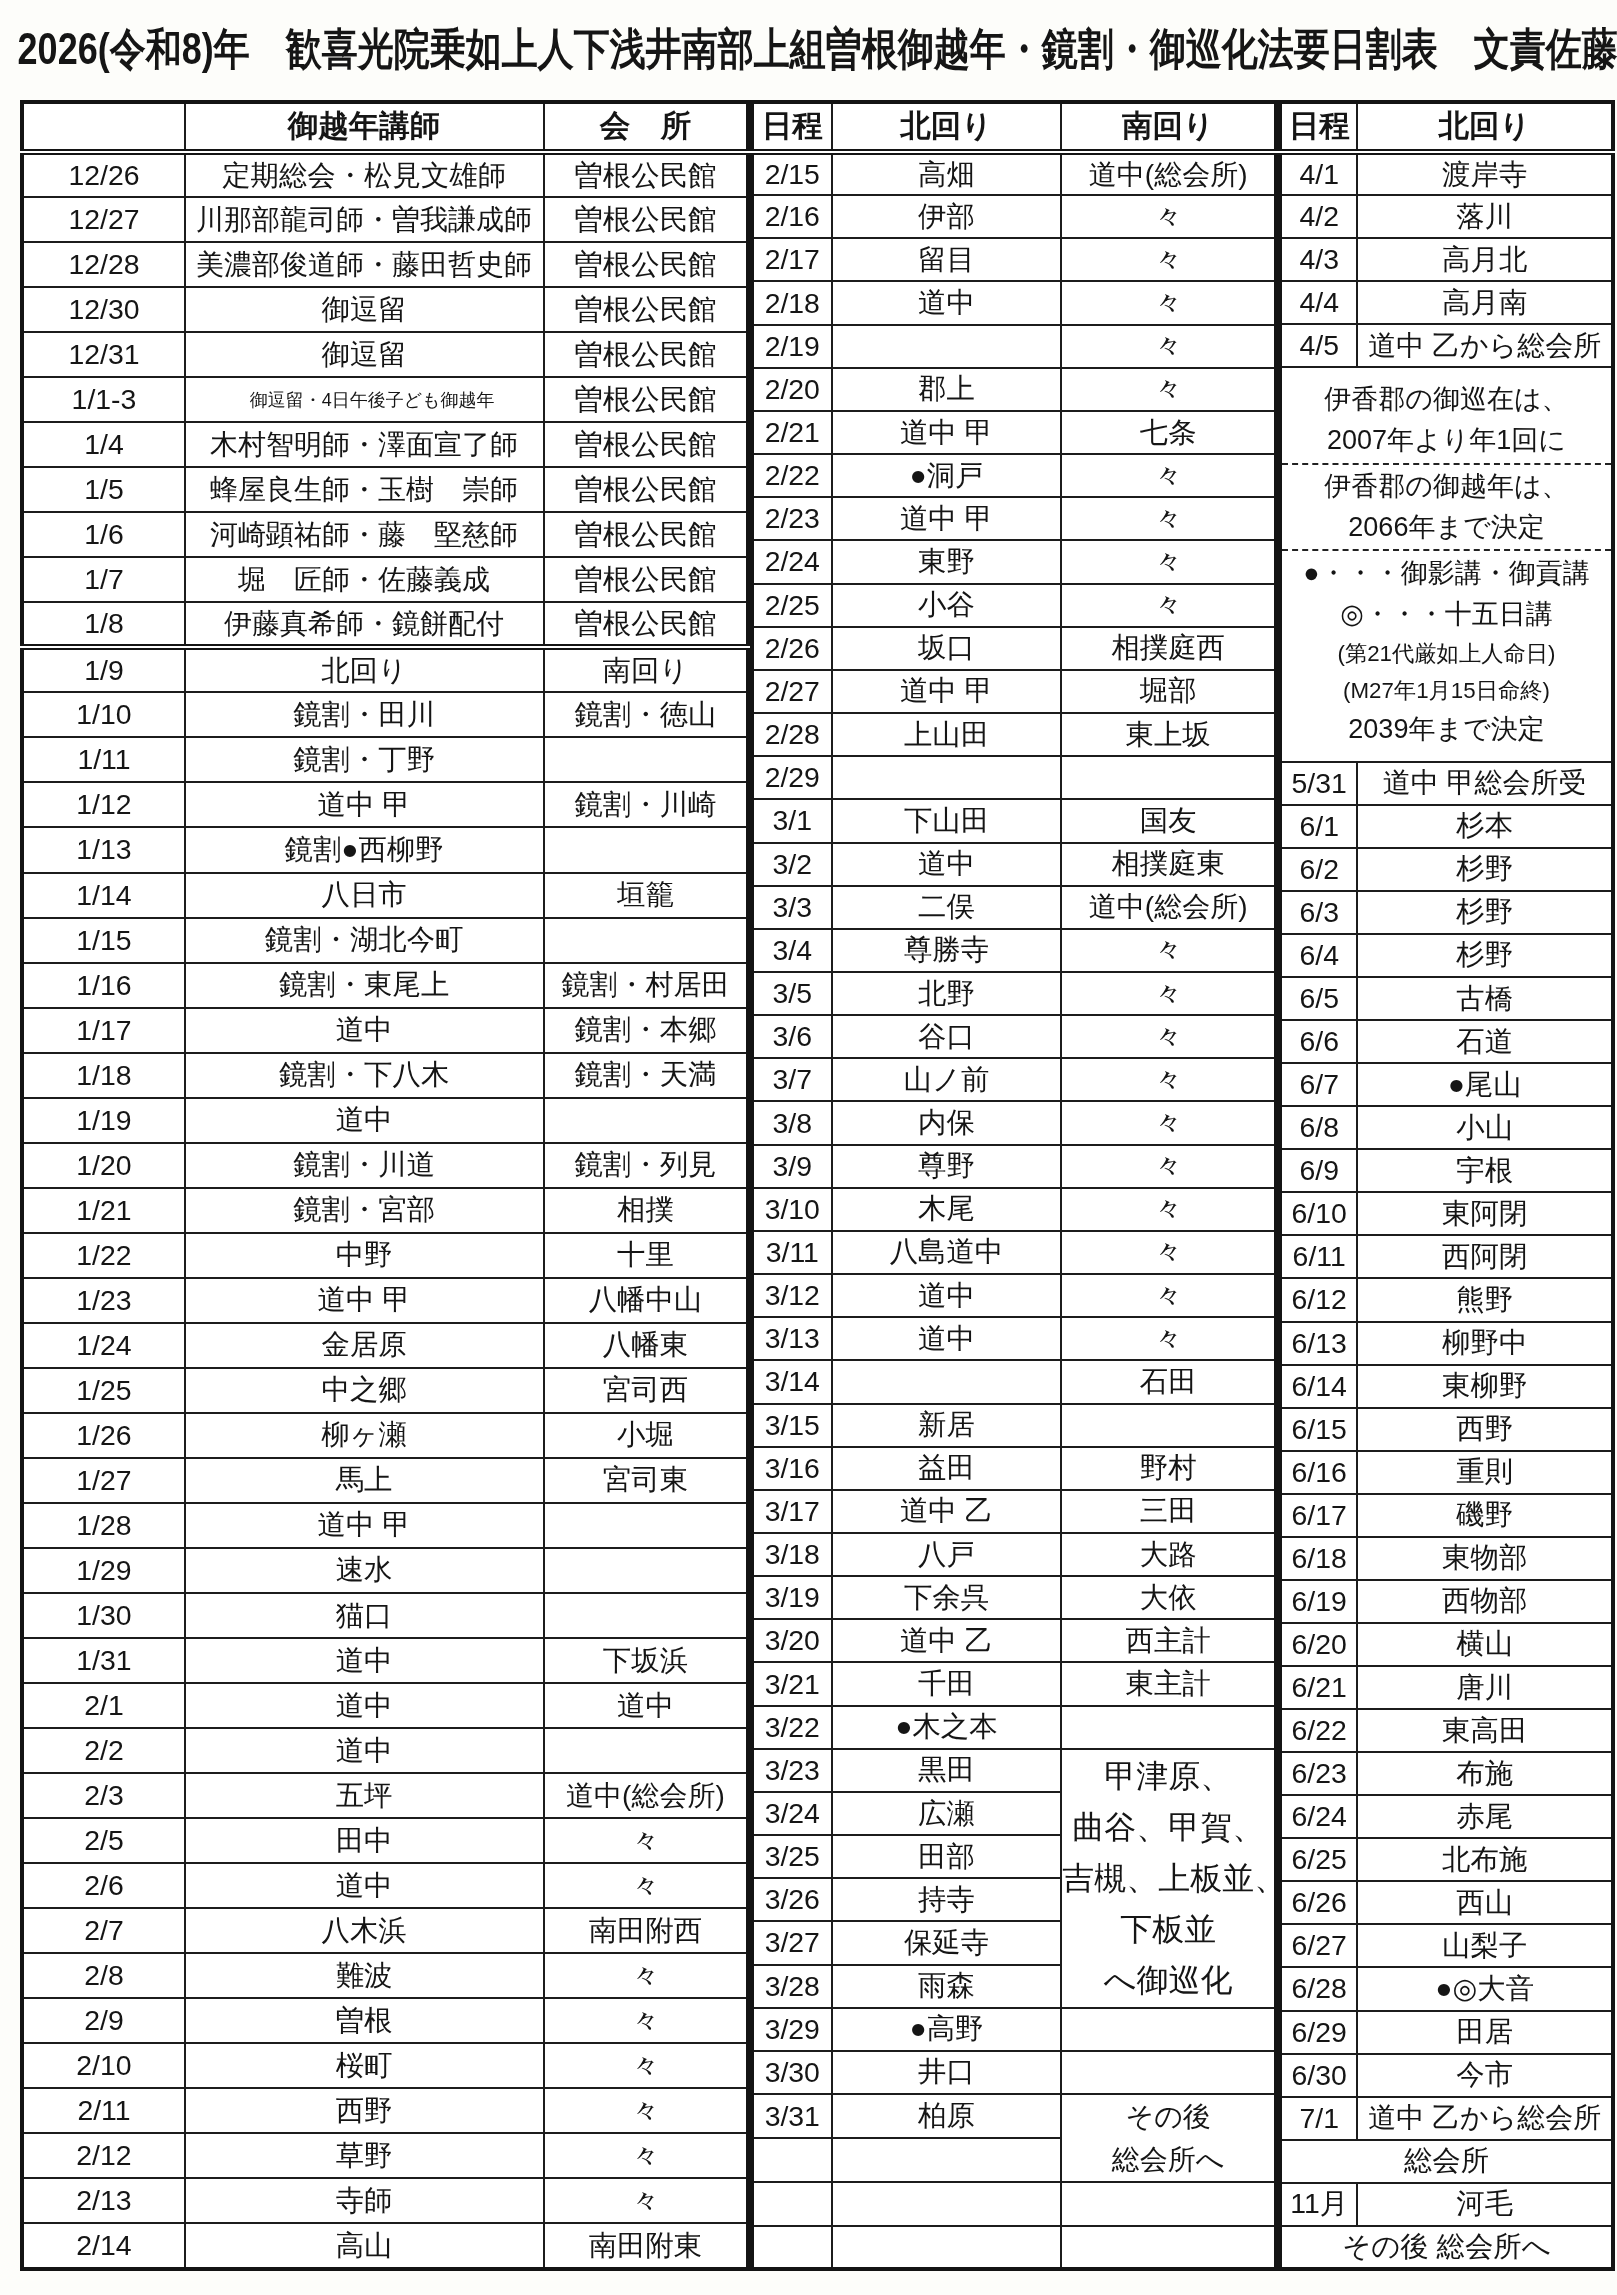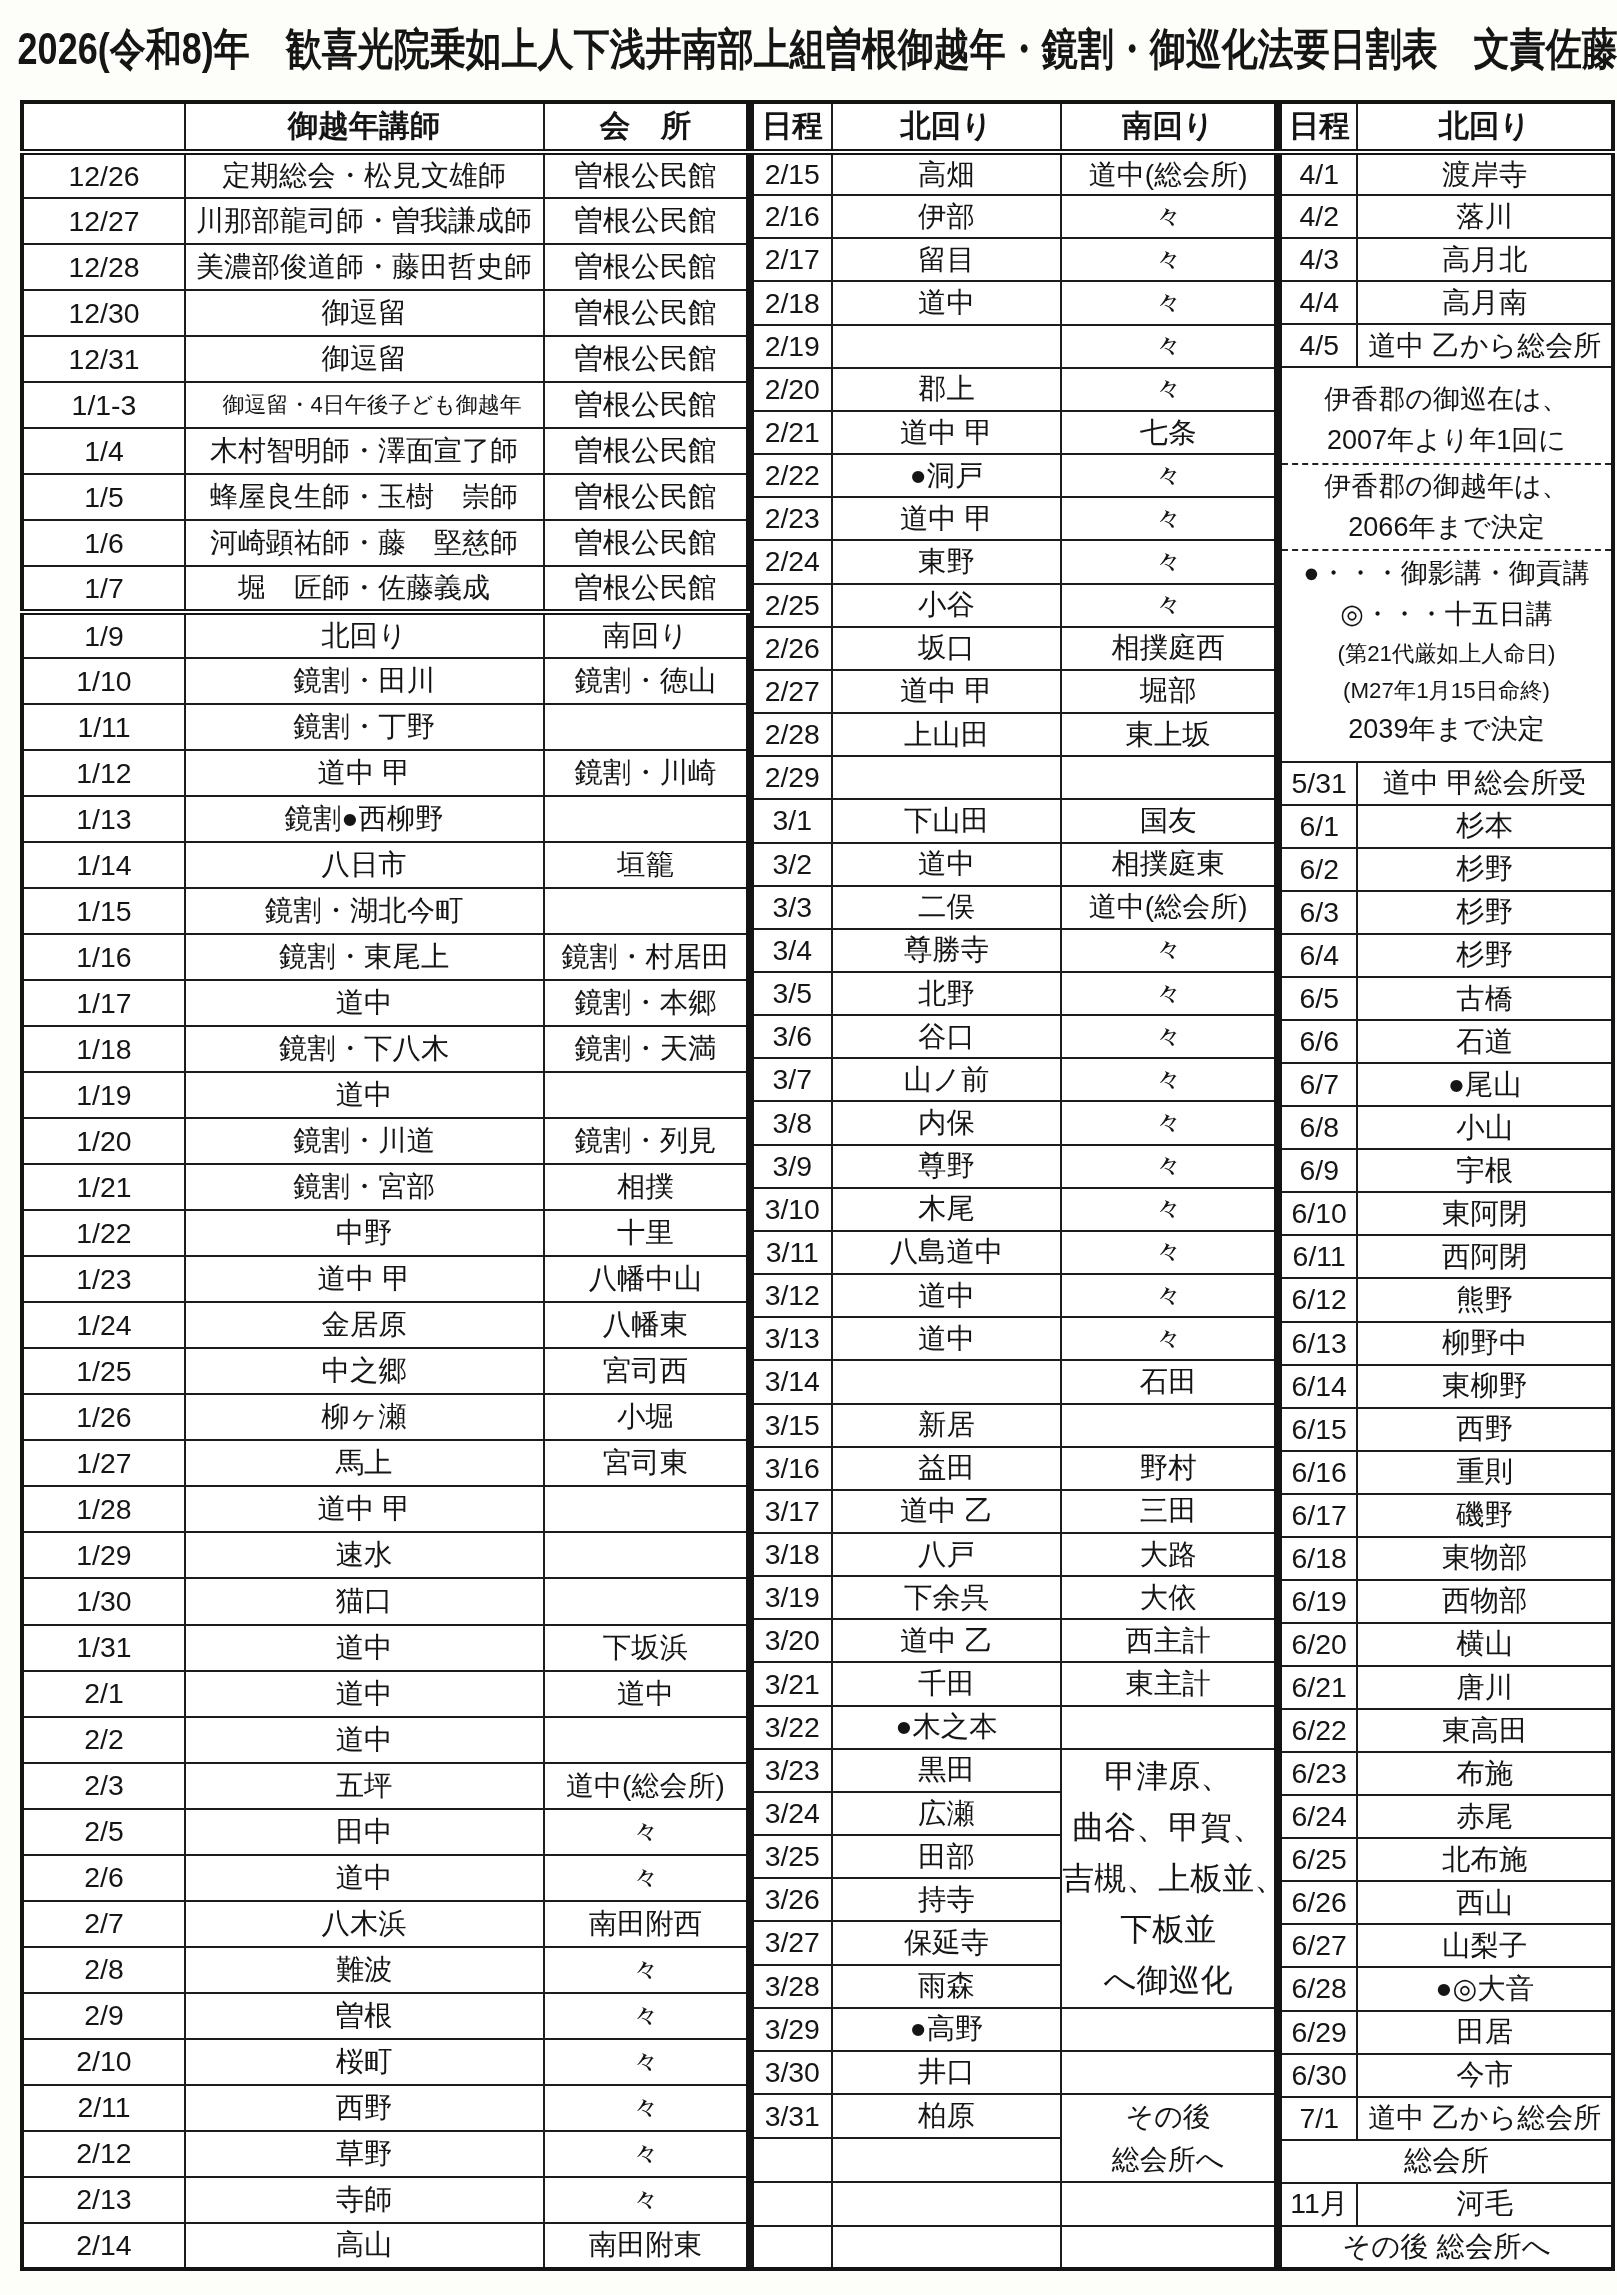--- a/index.html
+++ b/index.html
@@ -17,21 +17,21 @@
     border:4.7px solid #141414;background:#fff;
   }
   .sched th,.sched td{
     border:2px solid #1c1c1c;text-align:center;vertical-align:middle;
     white-space:nowrap;overflow:hidden;font-size:28.4px;padding:0;
   }
   .sched th{font-size:30.5px;font-weight:700;border-bottom:6.1px double #141414;height:45px;margin-left:41px;}
   .sched tbody tr{height:43px;}
   tr.hvy td{border-top:6.1px double #141414;}
   td.sm{font-size:28px;}
-  td.xs{font-size:22px;padding-left:16px;}
+  td.xs{font-size:18px;padding-left:16px;}
   td.blk6 div{line-height:51px;font-size:32px;}
   td.blk2 div{line-height:43px;font-size:28px;}
   #t-left{left:20.3px;top:100px;width:730px;height:2171px;}
   #t-mid{left:750px;top:100px;width:528px;height:2171px;}
   #t-right{left:1278px;top:100px;width:337px;height:2171px;}
   td.note-cell{height:389px;vertical-align:middle;padding:1.4px 0;}
   .note-sec{padding:1.4px 0;}
   .note-sec + .note-sec{border-top:2.7px dashed #222;}
   .note-sec div{line-height:41px;font-size:27px;white-space:nowrap;}
   .note-sec div.xs{font-size:22.3px;line-height:37px;}
@@ -98,20 +98,25 @@
         <tr>
           <td>1/6</td>
           <td class="sm">河崎顕祐師・藤　堅慈師</td>
           <td>曽根公民館</td>
         </tr>
         <tr>
           <td>1/7</td>
           <td class="sm">堀　匠師・佐藤義成</td>
           <td>曽根公民館</td>
         </tr>
+        <tr>
+          <td>1/8</td>
+          <td class="sm">伊藤真希師・鏡餅配付</td>
+          <td>曽根公民館</td>
+        </tr>
         <tr class="hvy">
           <td>1/9</td>
           <td>北回り</td>
           <td>南回り</td>
         </tr>
         <tr>
           <td>1/10</td>
           <td>鏡割・田川</td>
           <td>鏡割・徳山</td>
         </tr>

